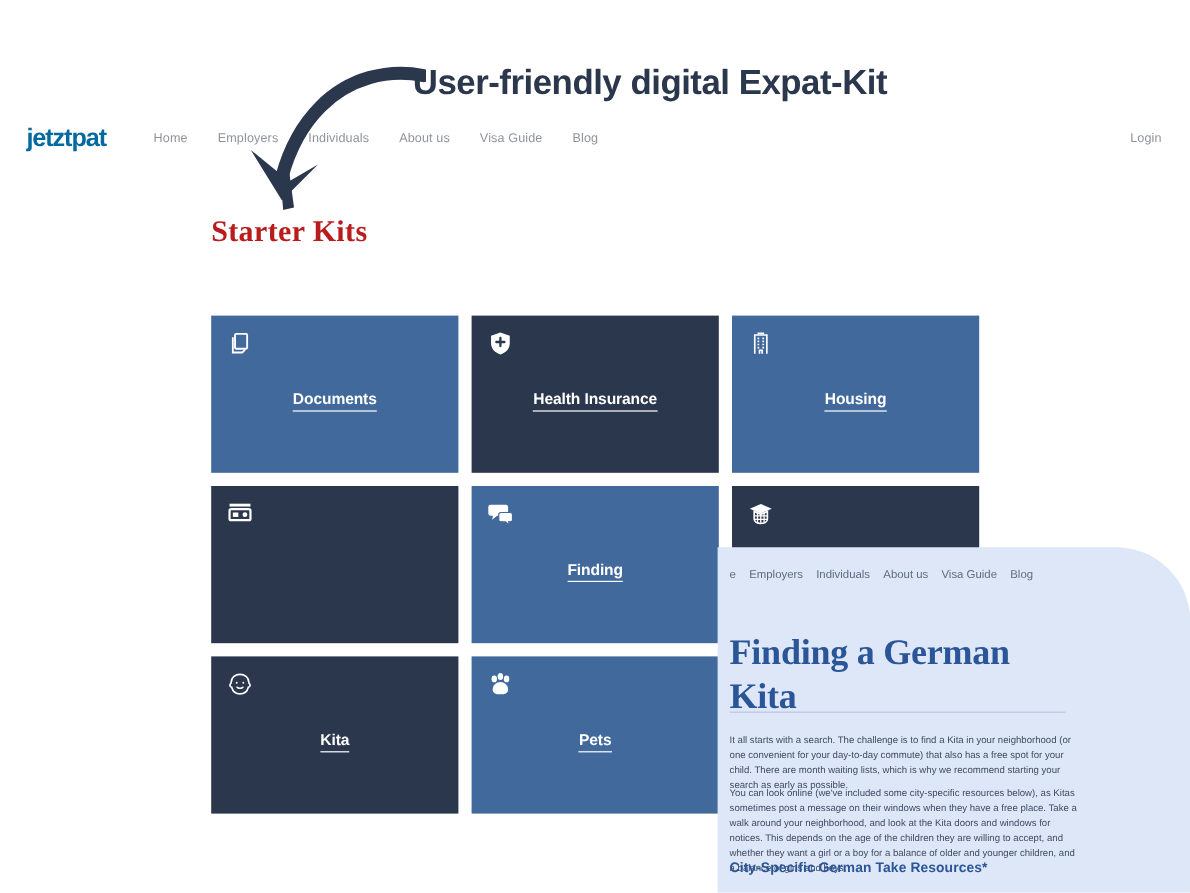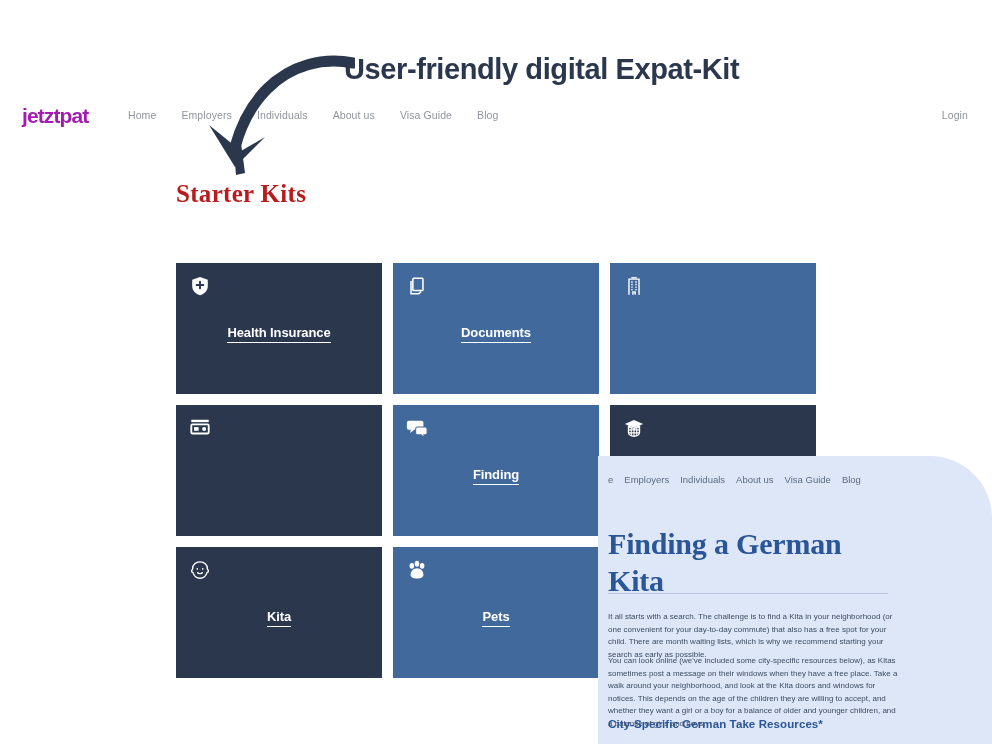--- a/index.html
+++ b/index.html
@@ -45,21 +45,21 @@
     width: 992px;
     height: 54px;
   }
   #logo {
     position: absolute;
     left: 22px;
     top: 0px;
     font-size: 21px;
     font-weight: 700;
     letter-spacing: -0.9px;
-    color: #a21caf;
+    color: #0369a1;
   }
   #main-nav {
     position: absolute;
     left: 128px;
     top: 5px;
     display: flex;
     align-items: center;
     gap: 25px;
   }
   #main-nav .nav-link {
@@ -228,49 +228,50 @@
     <span class="nav-link">Blog</span>
   </nav>
 
   <div id="login-link">Login</div>
 </div>
 
 <div id="starter-kits-title">Starter Kits</div>
 
 <div id="card-grid">
 
+  <div class="kit-card blue">
+    <span class="card-icon">
+      <svg viewBox="0 0 24 24" fill="none" stroke="currentColor" stroke-width="1.7">
+        <rect x="7.5" y="3.5" width="11" height="13.5" rx="1"></rect>
+        <path d="M5.5 6.5 L5.5 20.5 L14 20.5 L16.5 18"></path>
+      </svg>
+    </span>
+    <div class="card-label"><span>Documents</span></div>
+  </div>
+
   <div class="kit-card navy">
     <span class="card-icon">
       <svg viewBox="0 0 24 24">
         <path d="M12 2.2 L20.5 5.2 V12 C20.5 17.2 16.6 20.8 12 22.2 C7.4 20.8 3.5 17.2 3.5 12 V5.2 Z" fill="currentColor"></path>
         <path d="M12 7.2 V14.6 M8.3 10.9 H15.7" stroke="#2b374d" stroke-width="2.1" stroke-linecap="round"></path>
       </svg>
     </span>
     <div class="card-label"><span>Health Insurance</span></div>
-  </div>
-
-  <div class="kit-card blue">
-    <span class="card-icon">
-      <svg viewBox="0 0 24 24" fill="none" stroke="currentColor" stroke-width="1.7">
-        <rect x="7.5" y="3.5" width="11" height="13.5" rx="1"></rect>
-        <path d="M5.5 6.5 L5.5 20.5 L14 20.5 L16.5 18"></path>
-      </svg>
-    </span>
-    <div class="card-label"><span>Documents</span></div>
   </div>
 
   <div class="kit-card blue">
     <span class="card-icon">
       <svg viewBox="0 0 24 24" fill="none" stroke="currentColor" stroke-width="1.5">
         <path d="M6.5 21.5 V4.5 L17.5 4.5 V21.5"></path>
         <path d="M9 3 H15"></path>
         <path d="M9 7.6 H10.6 M13.4 7.6 H15 M9 10.4 H10.6 M13.4 10.4 H15 M9 13.2 H10.6 M13.4 13.2 H15 M9 16 H10.6 M13.4 16 H15"></path>
         <path d="M10.8 21.5 V18.4 H13.2 V21.5"></path>
       </svg>
     </span>
+    <div class="card-label"><span>Housing</span></div>
   </div>
 
   <div class="kit-card navy">
     <span class="card-icon">
       <svg viewBox="0 0 24 24">
         <rect x="2.5" y="3" width="19" height="2.6" fill="currentColor"></rect>
         <rect x="2.5" y="8" width="19" height="10" rx="1.4" fill="none" stroke="currentColor" stroke-width="2"></rect>
         <rect x="5.5" y="11" width="5" height="4" fill="currentColor"></rect>
         <circle cx="16.5" cy="13" r="2.2" fill="currentColor"></circle>
       </svg>

